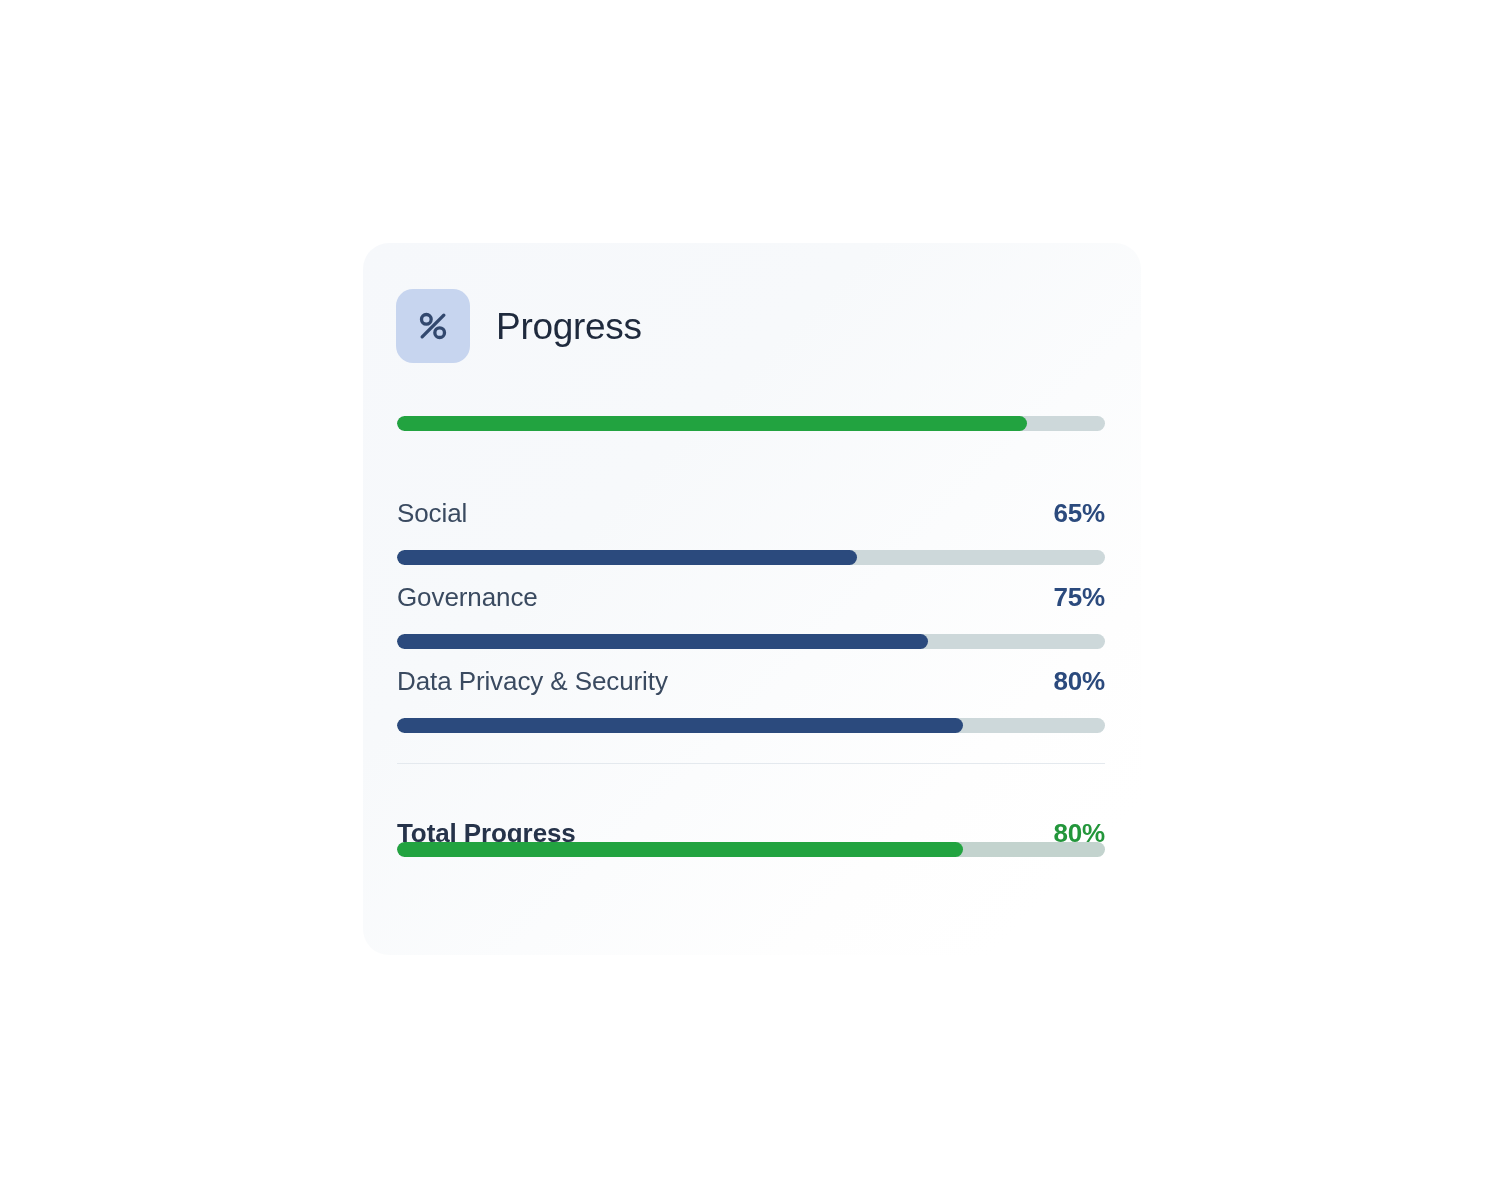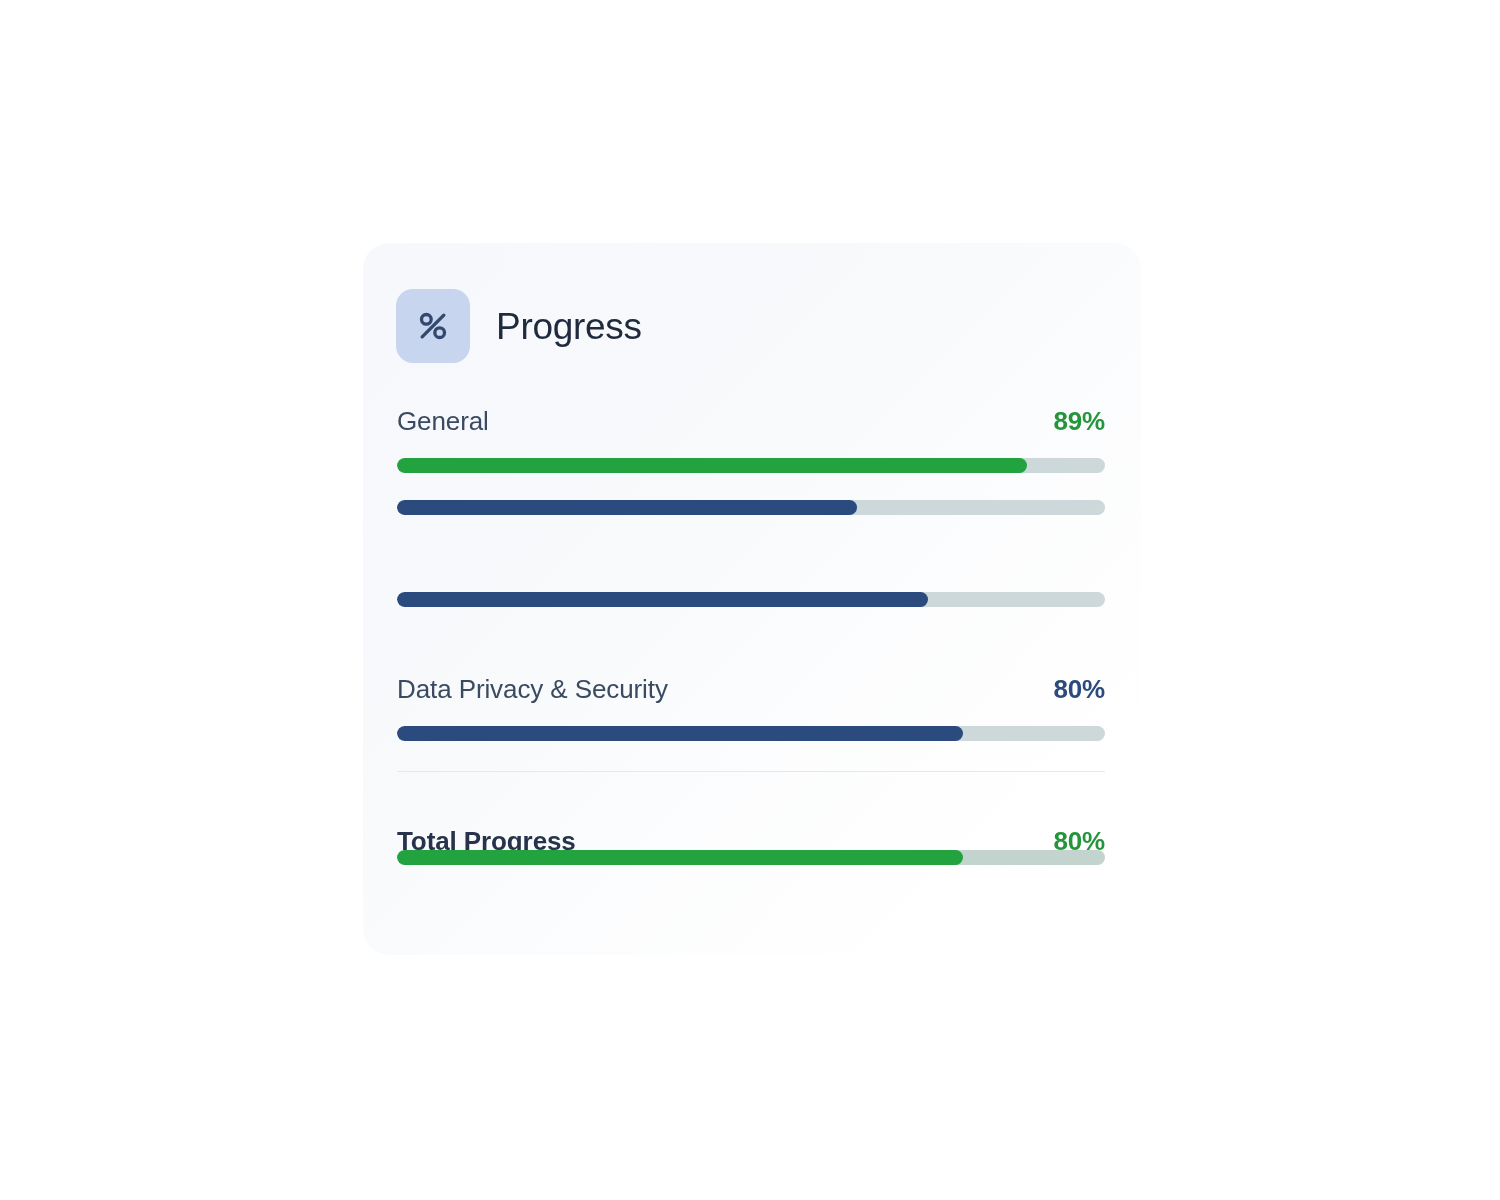--- a/index.html
+++ b/index.html
@@ -163,37 +163,41 @@
           <circle cx="8" cy="8" r="2.9"></circle>
           <circle cx="16" cy="16" r="2.9"></circle>
         </svg>
       </span>
       <h1 class="card-title">Progress</h1>
     </header>
 
     <div class="rows">
 
       <div class="progress-row">
-        <div class="row-head">
-          <span class="row-label">General</span>
-          <span class="row-value green">89%</span>
-        </div>
         <div class="bar-track">
           <div class="bar-fill green" style="width: 89%;"></div>
         </div>
       </div>
 
 
       <div class="progress-row">
+        <div class="row-head">
+          <span class="row-label">Social</span>
+          <span class="row-value navy">65%</span>
+        </div>
         <div class="bar-track">
           <div class="bar-fill navy" style="width: 65%;"></div>
         </div>
       </div>
 
       <div class="progress-row">
+        <div class="row-head">
+          <span class="row-label">Governance</span>
+          <span class="row-value navy">75%</span>
+        </div>
         <div class="bar-track">
           <div class="bar-fill navy" style="width: 75%;"></div>
         </div>
       </div>
 
       <div class="progress-row">
         <div class="row-head">
           <span class="row-label">Data Privacy &amp; Security</span>
           <span class="row-value navy">80%</span>
         </div>

